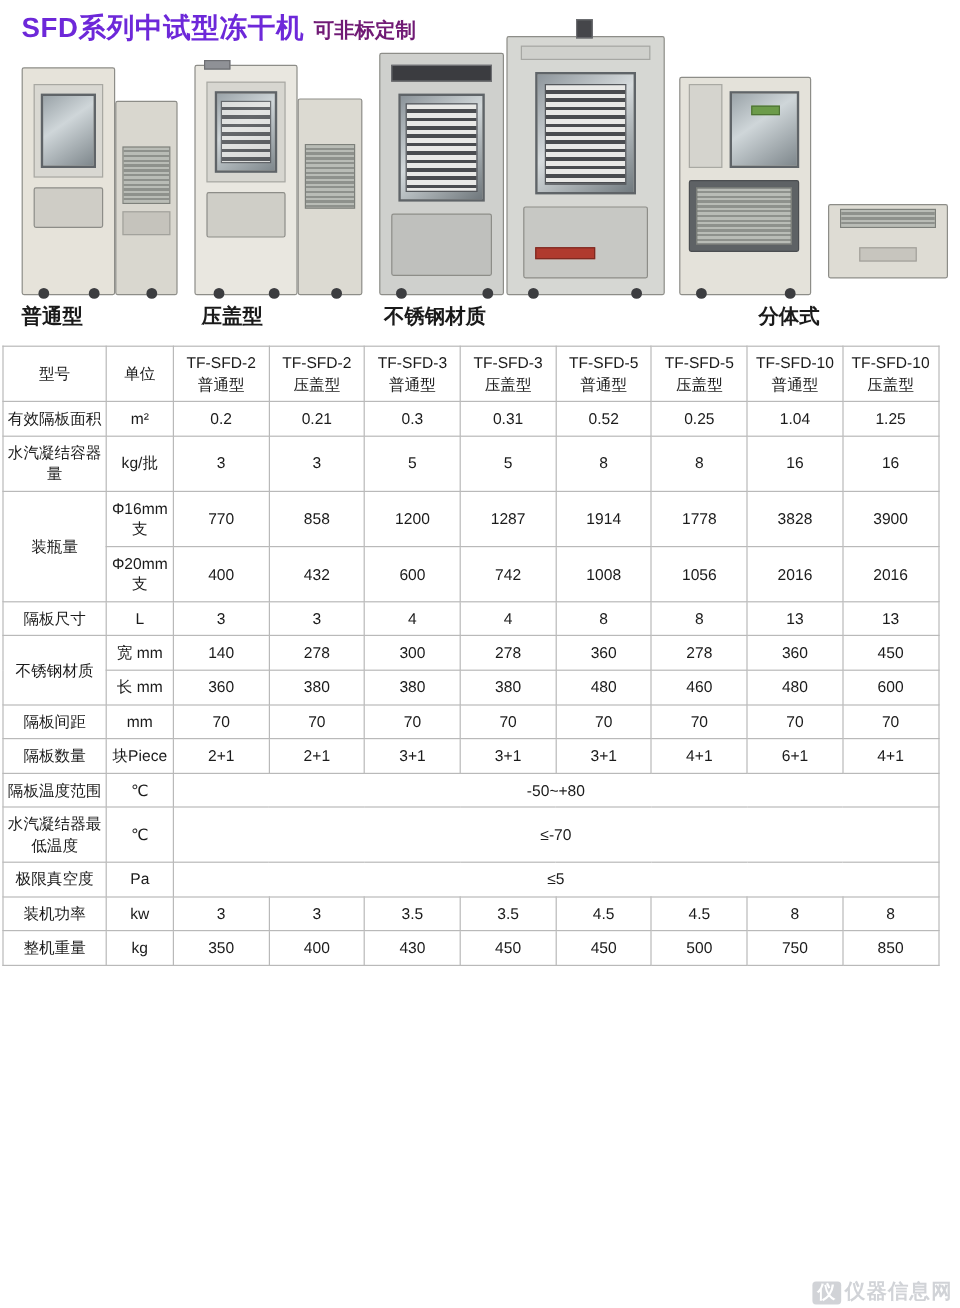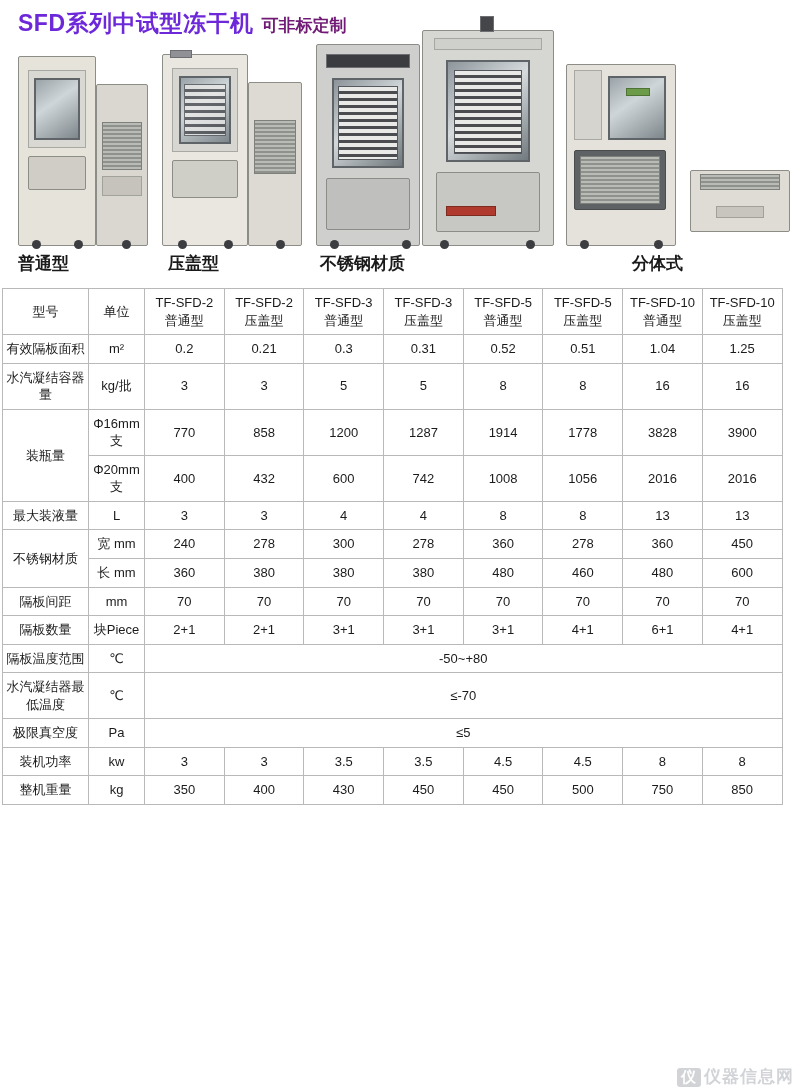--- a/index.html
+++ b/index.html
@@ -287,21 +287,21 @@
       </tr>
 
       <tr>
         <td class="rowhdr">有效隔板面积</td>
         <td class="unit">m²</td>
         <td>0.2</td>
         <td>0.21</td>
         <td>0.3</td>
         <td>0.31</td>
         <td>0.52</td>
-        <td>0.51</td>
+        <td>0.25</td>
         <td>1.04</td>
         <td>1.25</td>
       </tr>
 
       <tr>
         <td class="rowhdr">水汽凝结容器量</td>
         <td class="unit">kg/批</td>
         <td>3</td>
         <td>3</td>
         <td>5</td>
@@ -331,36 +331,36 @@
         <td>432</td>
         <td>600</td>
         <td>742</td>
         <td>1008</td>
         <td>1056</td>
         <td>2016</td>
         <td>2016</td>
       </tr>
 
       <tr>
-        <td class="rowhdr">最大装液量</td>
+        <td class="rowhdr">隔板尺寸</td>
         <td class="unit">L</td>
         <td>3</td>
         <td>3</td>
         <td>4</td>
         <td>4</td>
         <td>8</td>
         <td>8</td>
         <td>13</td>
         <td>13</td>
       </tr>
 
       <tr>
         <td class="rowhdr" rowspan="2">不锈钢材质</td>
         <td class="unit">宽 mm</td>
-        <td>240</td>
+        <td>140</td>
         <td>278</td>
         <td>300</td>
         <td>278</td>
         <td>360</td>
         <td>278</td>
         <td>360</td>
         <td>450</td>
       </tr>
 
       <tr>

